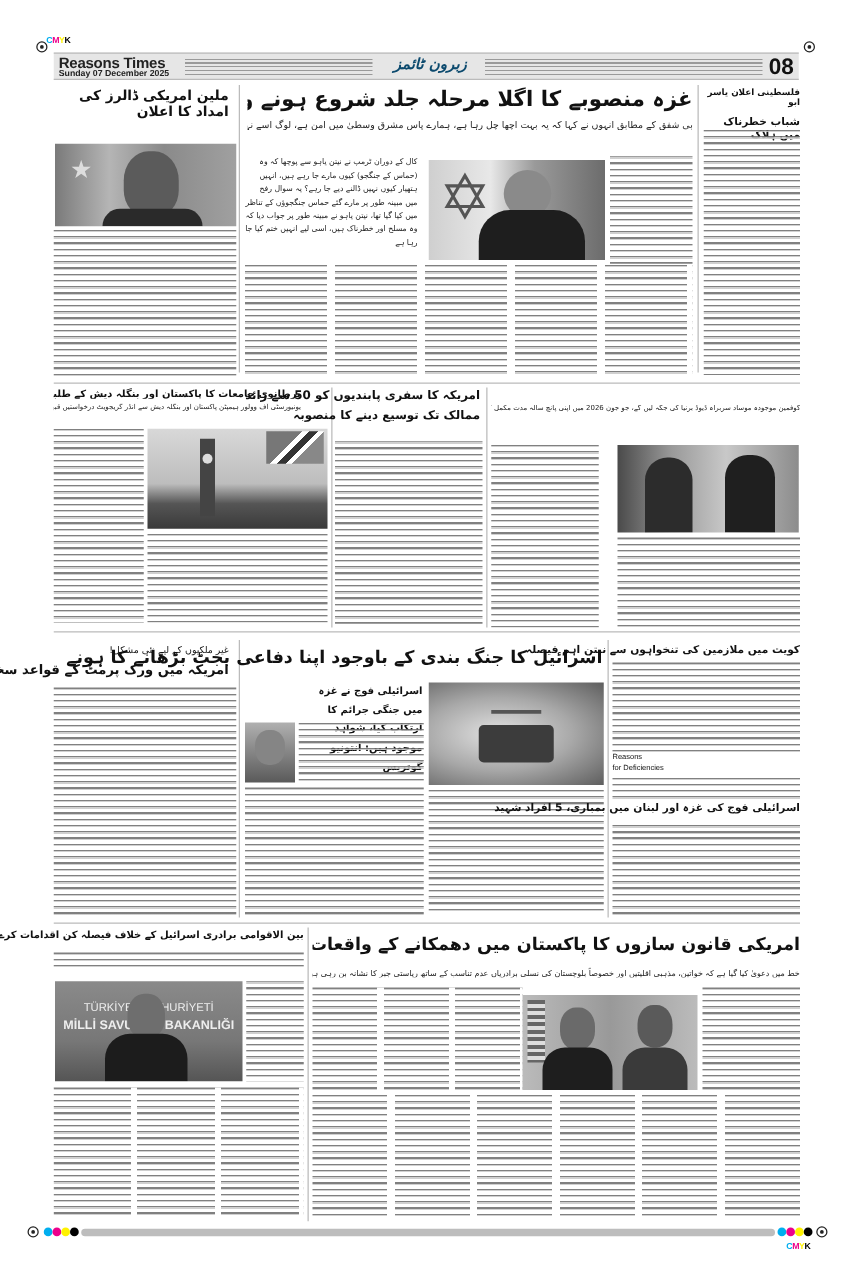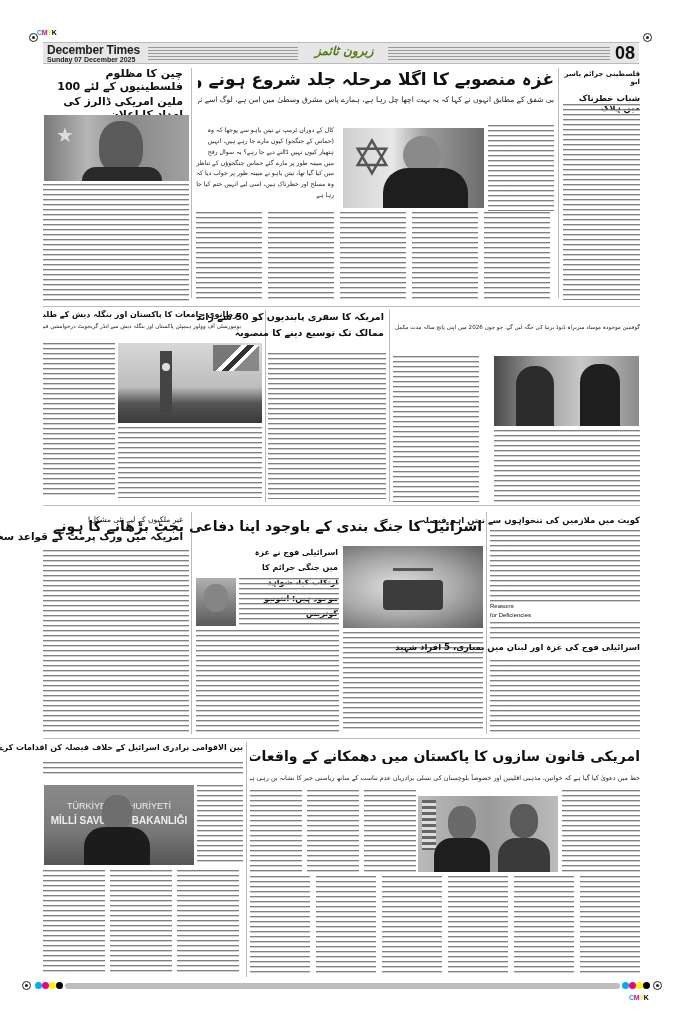--- a/index.html
+++ b/index.html
@@ -13,21 +13,21 @@
   .reg { width: 9px; height: 9px; border: 1px solid #222; border-radius: 50%; display: flex; align-items: center; justify-content: center; }
   .reg::after { content: ""; width: 3px; height: 3px; background: #222; border-radius: 50%; }
   .cmyk { font-family: "Liberation Sans", sans-serif; font-weight: bold; font-size: 7px; letter-spacing: -0.3px; }
   .cmyk .c { color: #00aeef; } .cmyk .m { color: #ec008c; } .cmyk .y { color: #fff200; } .cmyk .k { color: #000; }
 
   
   .masthead { left: 43px; top: 42px; width: 596px; height: 22px; background: #e6e6e6; border-top: 1px solid #bbb; border-bottom: 1px solid #bbb; }
   .mast-name { left: 4px; top: 0px; font-family: "Liberation Sans", sans-serif; font-weight: bold; font-size: 12px; color: #222; letter-spacing: -0.2px; }
   .mast-date { left: 4px; top: 13px; font-family: "Liberation Sans", sans-serif; font-weight: bold; font-size: 7px; color: #222; }
   .mast-lines { height: 14px; top: 4px; background: repeating-linear-gradient(#9a9a9a 0 1px, transparent 1px 3px); }
-  .mast-urdu { left: 272px; top: 1px; font-size: 12px; font-style: italic; font-weight: bold; color: #4d7c0f; }
+  .mast-urdu { left: 272px; top: 1px; font-size: 12px; font-style: italic; font-weight: bold; color: #0c4a6e; }
   .mast-page { right: 4px; top: 0px; font-family: "Liberation Sans", sans-serif; font-weight: 900; font-size: 18px; color: #111; }
 
   
   .hl { font-weight: bold; color: #111; line-height: 1.15; }
   .sub { color: #222; line-height: 1.3; }
 
   
   .txt { background: repeating-linear-gradient(to bottom, #6a6a6a 0 1px, #c8c8c8 1px 2px, transparent 2px 5px); opacity: 0.85; }
 
   
@@ -39,30 +39,29 @@
   .dot { width: 7px; height: 7px; border-radius: 50%; }
 </style>
 </head>
 <body>
 
 <div class="abs reg" style="left:29px;top:33px;"></div>
 <div class="abs cmyk" style="left:37px;top:29px;"><span class="c">C</span><span class="m">M</span><span class="y">Y</span><span class="k">K</span></div>
 <div class="abs reg" style="left:643px;top:33px;"></div>
 
 <div class="abs masthead">
-  <div class="abs mast-name">December Times</div>
+  <div class="abs mast-name">Reasons Times</div>
   <div class="abs mast-date">Sunday 07 December 2025</div>
   <div class="abs mast-lines" style="left:105px;width:150px;"></div>
   <div class="abs mast-urdu urdu">زبرون ٹائمز</div>
   <div class="abs mast-lines" style="left:345px;width:222px;"></div>
   <div class="abs mast-page">08</div>
 </div>
 
 <div class="abs" style="left:43px;top:68px;width:140px;">
-  <div class="hl urdu" style="font-size:11px;">چین کا مظلوم فلسطینیوں کے لئے 100</div>
   <div class="hl urdu" style="font-size:11px;margin-top:3px;">ملین امریکی ڈالرز کی امداد کا اعلان</div>
 </div>
 <div class="abs photo" style="left:44px;top:115px;width:145px;height:66px;background:linear-gradient(90deg,#7a7a7a 0%,#b5b5b5 30%,#8a8a8a 60%,#a0a0a0 100%);">
   <div class="abs" style="left:12px;top:8px;color:#ddd;font-size:20px;">★</div>
   <div class="abs" style="left:55px;top:6px;width:44px;height:52px;border-radius:45% 45% 40% 40%;background:#5b5b5b;"></div>
   <div class="abs" style="left:38px;top:52px;width:80px;height:14px;background:#2a2a2a;border-radius:30px 30px 0 0;"></div>
 </div>
 <div class="abs txt" style="left:43px;top:184px;width:146px;height:118px;"></div>
 
 <div class="abs vrule" style="left:191px;top:68px;height:230px;"></div>
@@ -78,21 +77,21 @@
   <div class="abs" style="left:8px;top:5px;color:#555;font-size:50px;line-height:1;">✡</div>
   <div class="abs" style="left:60px;top:8px;width:38px;height:38px;border-radius:50%;background:#8a8a8a;"></div>
   <div class="abs" style="left:40px;top:40px;width:85px;height:40px;background:#1e1e1e;border-radius:25px 25px 0 0;"></div>
 </div>
 <div class="abs txt" style="left:488px;top:125px;width:66px;height:86px;"></div>
 <div class="abs txt" style="left:196px;top:212px;width:358px;height:88px;background:repeating-linear-gradient(90deg,transparent 0 66px,#fff 66px 72px),repeating-linear-gradient(to bottom,#6a6a6a 0 1px,#c8c8c8 1px 2px,transparent 2px 5px);"></div>
 
 <div class="abs vrule" style="left:558px;top:68px;height:230px;"></div>
 
 <div class="abs" style="left:562px;top:70px;width:78px;">
-  <div class="urdu" style="font-size:7px;font-weight:bold;">فلسطینی جرائم یاسر ابو</div>
+  <div class="urdu" style="font-size:7px;font-weight:bold;">فلسطینی اعلان یاسر ابو</div>
   <div class="urdu hl" style="font-size:8.5px;margin-top:8px;">شباب خطرناک میں ہلاک</div>
 </div>
 <div class="abs txt" style="left:563px;top:104px;width:77px;height:196px;"></div>
 
 <div class="abs hrule" style="left:43px;top:306px;width:597px;"></div>
 
 <div class="abs" style="left:43px;top:310px;width:198px;">
   <div class="urdu hl" style="font-size:8px;white-space:nowrap;overflow:hidden;">برطانوی جامعات کا پاکستان اور بنگلہ دیش کے طلبہ کے داخلے معطل یا محدود کرنے کا فیصلہ</div>
   <div class="urdu sub" style="font-size:5.6px;margin-top:4px;white-space:nowrap;overflow:hidden;">یونیورسٹی آف وولور ہیمپٹن پاکستان اور بنگلہ دیش سے انڈر گریجویٹ درخواستیں قبول نہیں کر رہی</div>
 </div>

